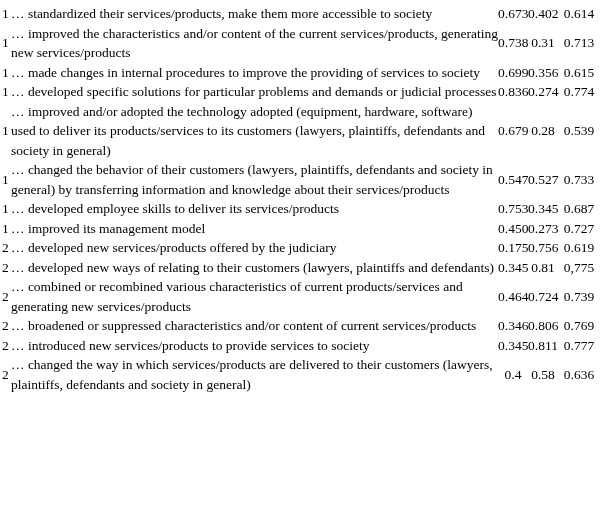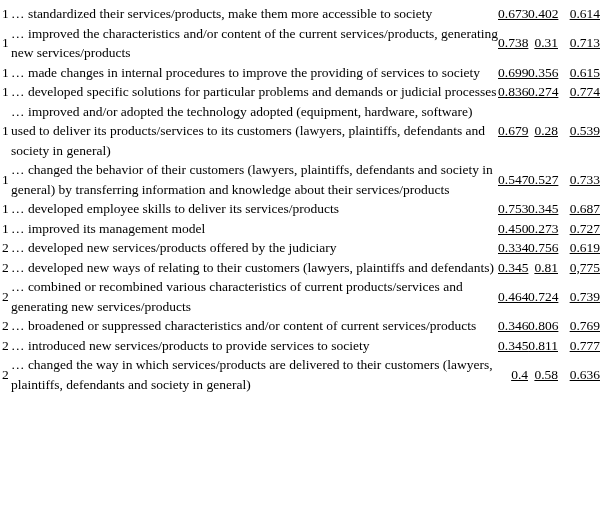--- a/index.html
+++ b/index.html
@@ -33,22 +33,21 @@
     text-align: left;
     white-space: nowrap;
     overflow: visible;
   }
   td.desc {
     padding-right: 8px;
     text-align: left;
   }
   td.val {
     white-space: nowrap;
-    text-align: right;
-    text-decoration: underline;
+    text-align: center;
   }
 </style>
 </head>
 <body>
 
 <div class="page">
   <table class="loadings">
     <colgroup>
       <col style="width:9px">
       <col style="width:487px">
@@ -109,21 +108,21 @@
         <tr>
     <td class="factor">1</td>
     <td class="desc">… improved its management model</td>
     <td class="val">0.450</td>
     <td class="val">0.273</td>
     <td class="val">0.727</td>
   </tr>
         <tr>
     <td class="factor">2</td>
     <td class="desc">… developed new services/products offered by the judiciary</td>
-    <td class="val">0.334</td>
+    <td class="val">0.175</td>
     <td class="val">0.756</td>
     <td class="val">0.619</td>
   </tr>
         <tr>
     <td class="factor">2</td>
     <td class="desc">… developed new ways of relating to their customers (lawyers, plaintiffs and defendants)</td>
     <td class="val">0.345</td>
     <td class="val">0.81</td>
     <td class="val">0,775</td>
   </tr>

